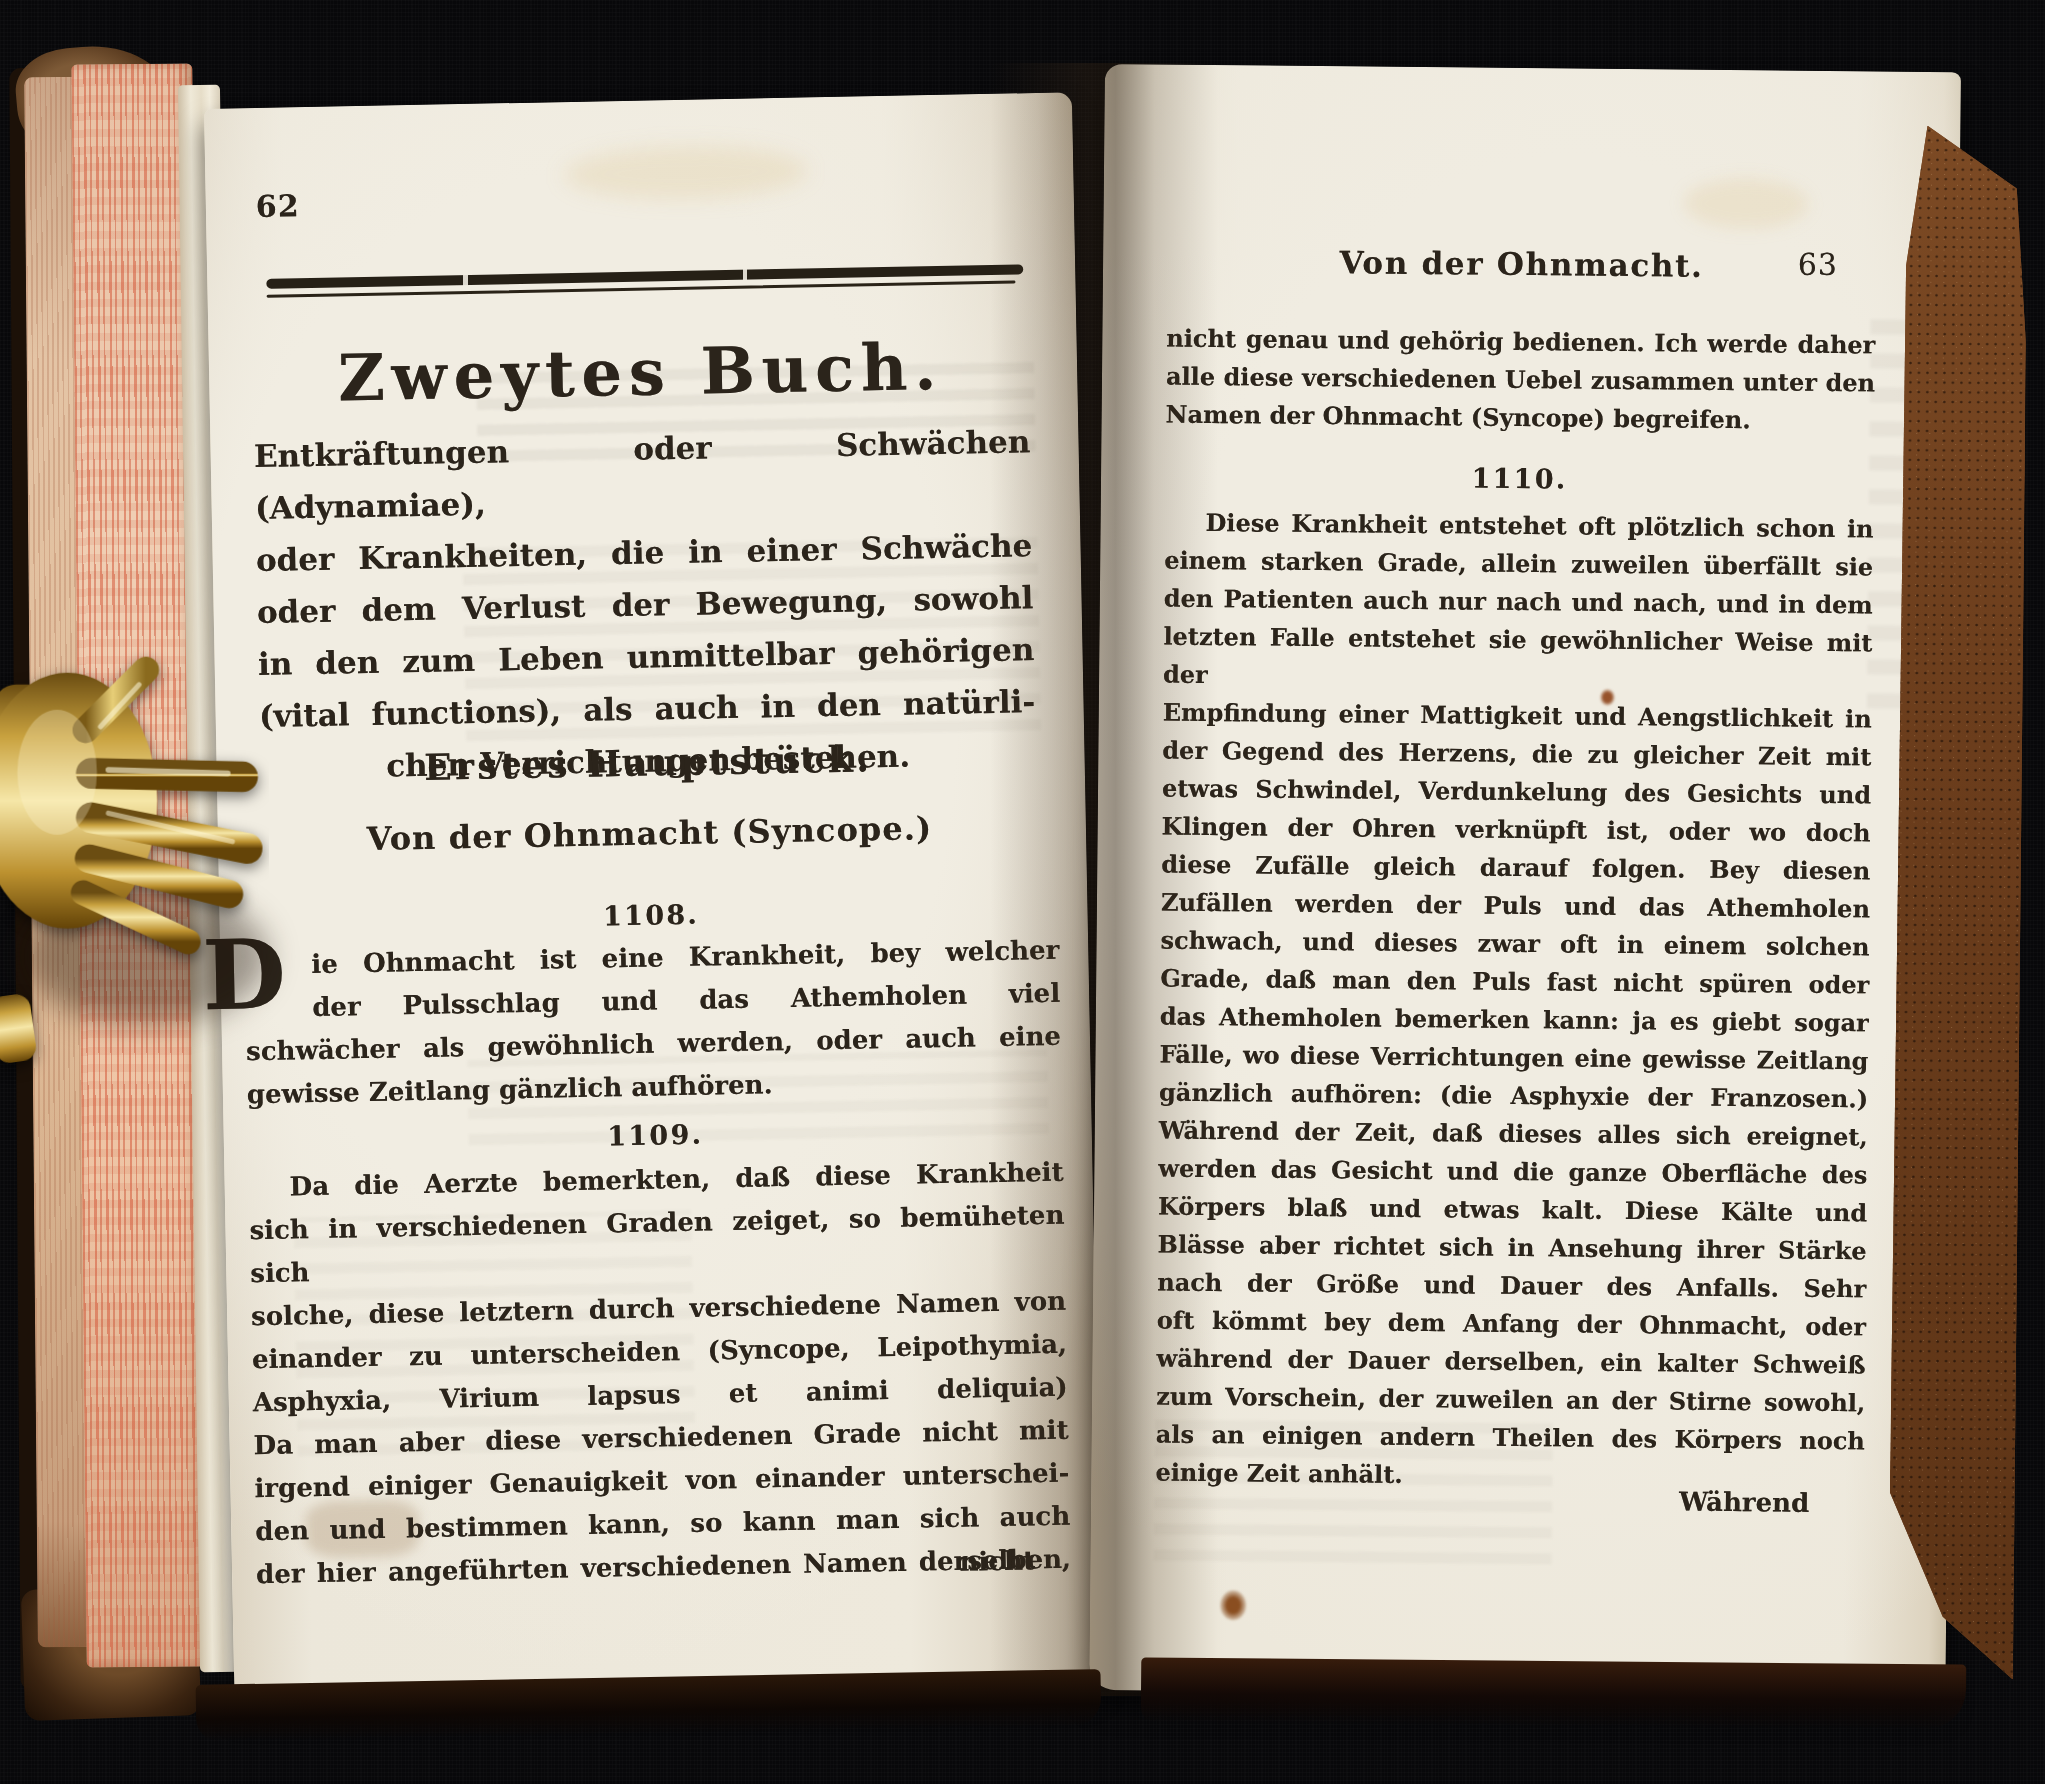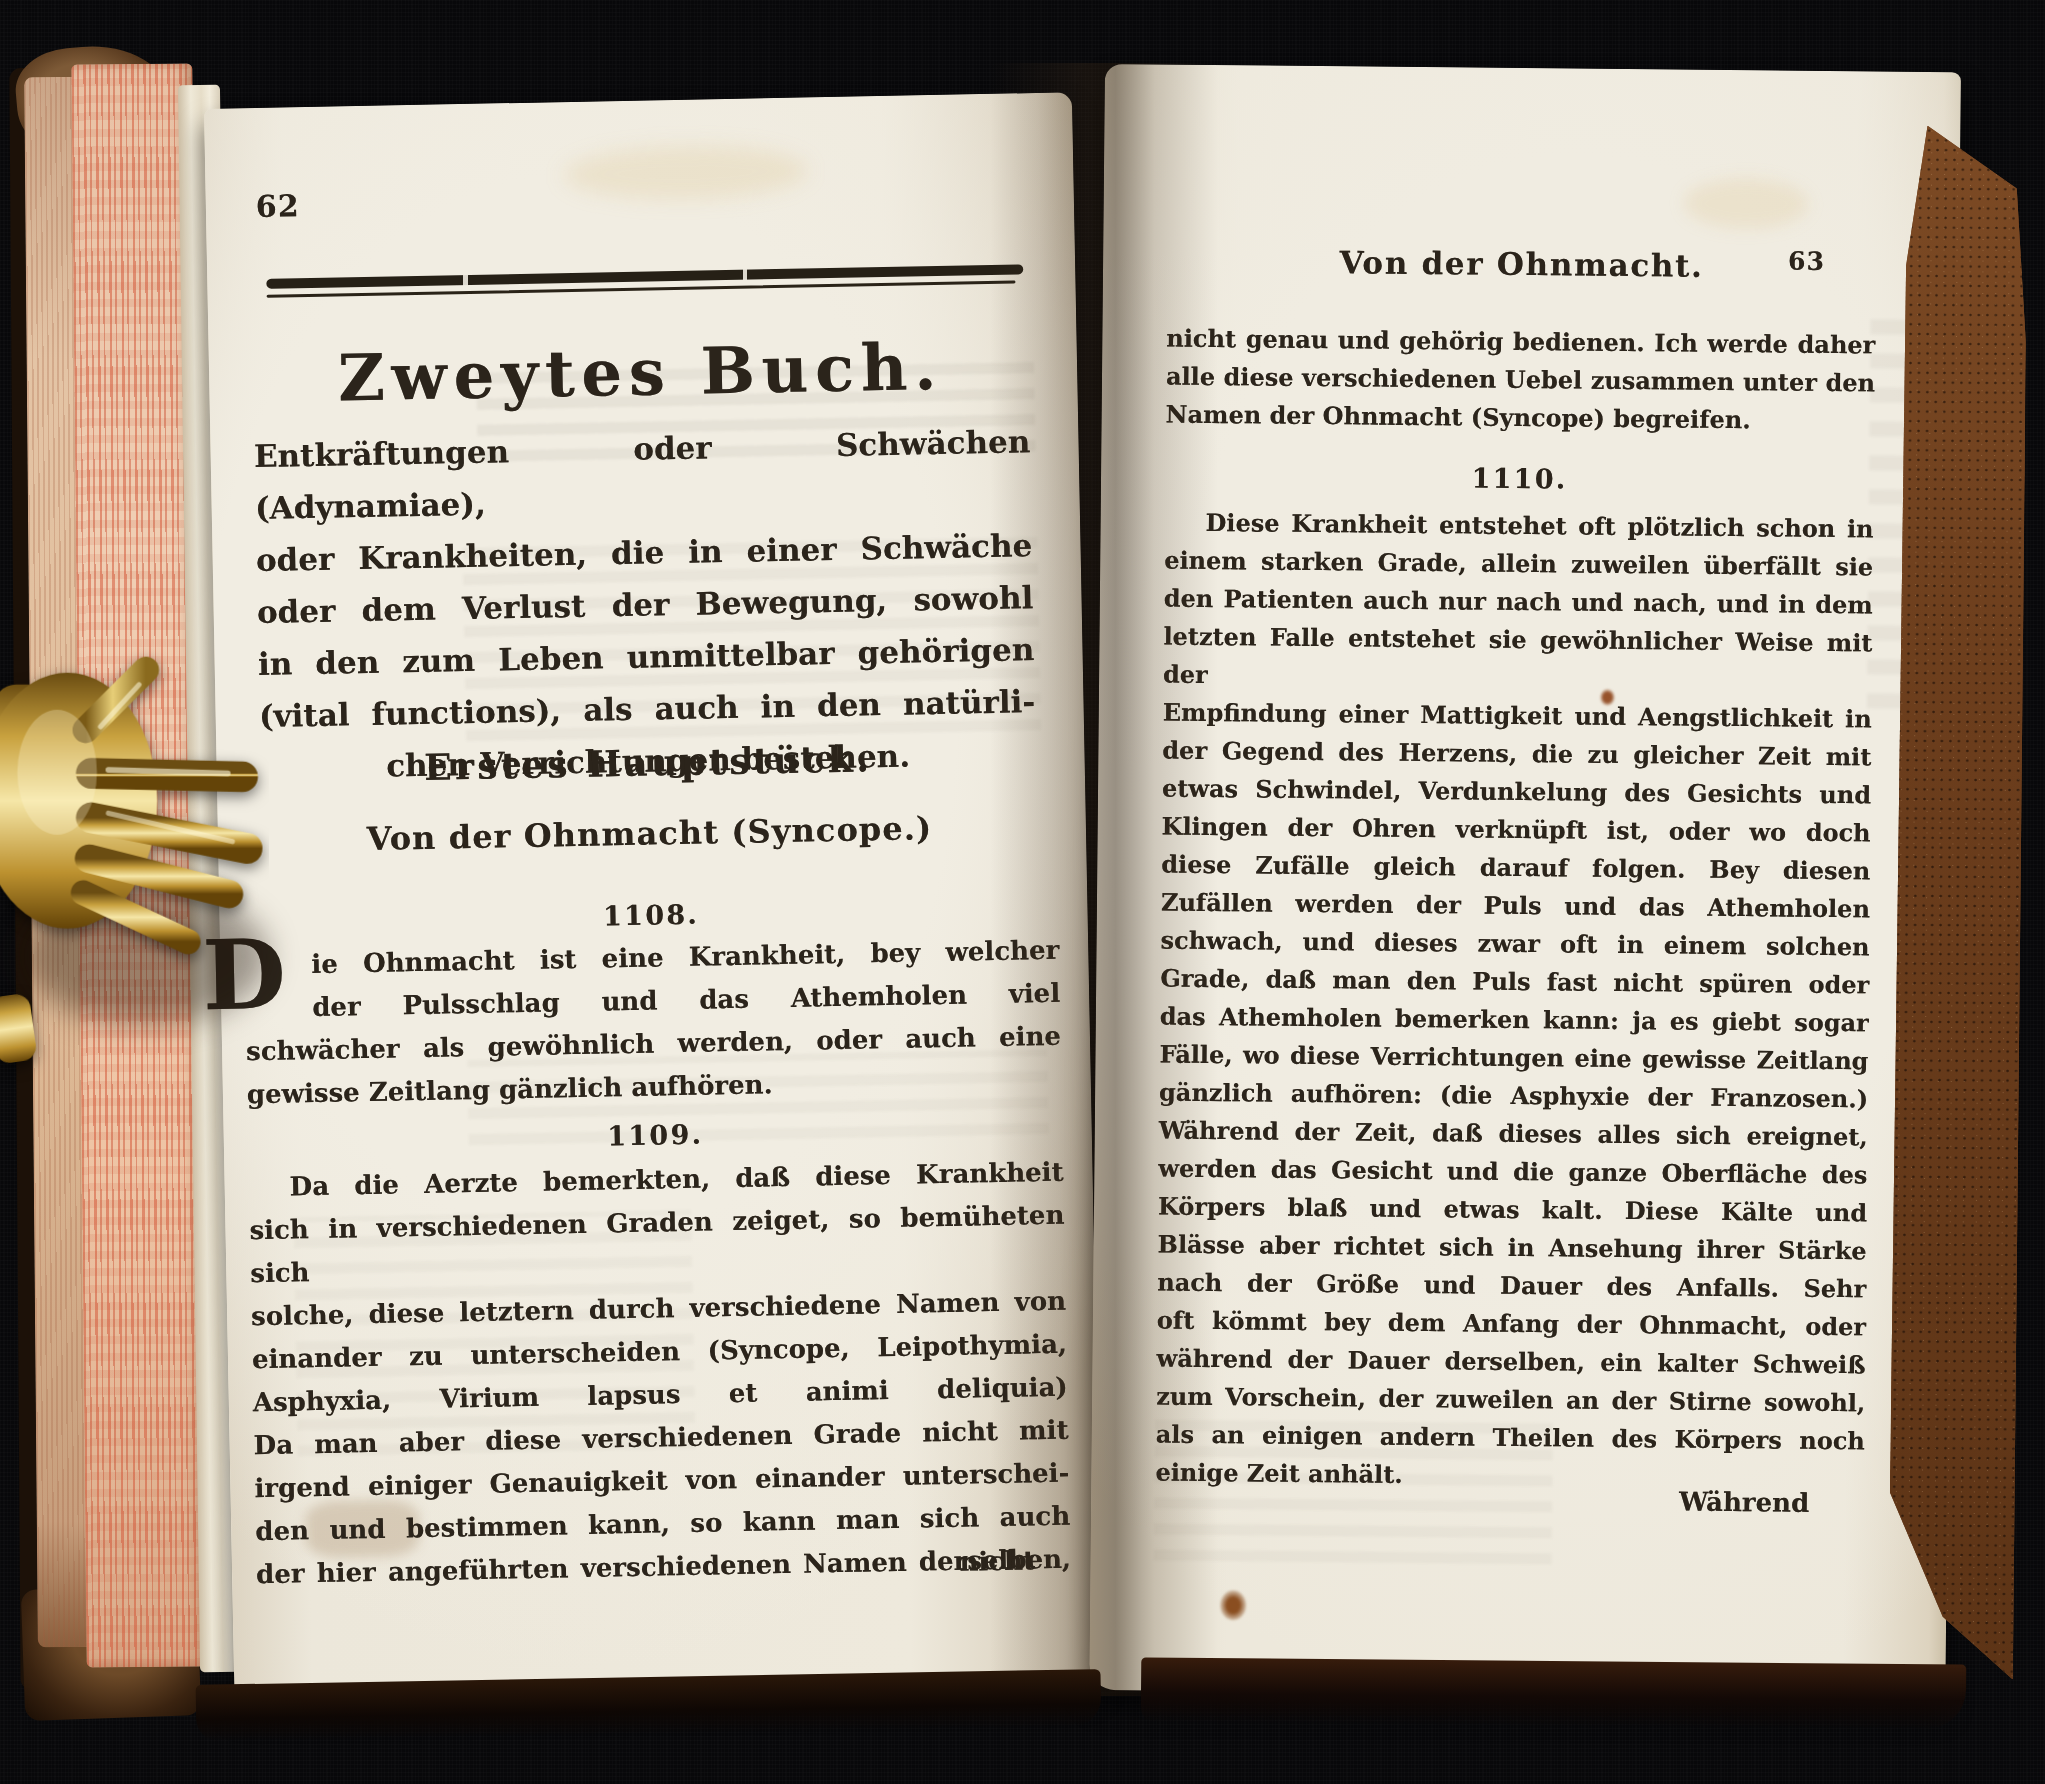--- a/index.html
+++ b/index.html
@@ -90,21 +90,21 @@
   h3.sect{margin:0;font-size:32px;font-weight:bold;letter-spacing:1.1px;text-align:center;}
   .secnum{font-size:27px;font-weight:bold;text-align:center;letter-spacing:2.3px;}
   .para{font-weight:bold;}
   .para-left{font-size:26px;line-height:43px;}
   .para-right{font-size:24px;line-height:38px;}
   .dropcap-para .dropcap{position:absolute;left:-42px;top:-12.5px;font-size:96px;line-height:85px;font-weight:bold;}
   .dropcap-para .dc-line{padding-left:67px;box-sizing:border-box;}
   .catchword{font-size:26px;font-weight:bold;text-align:right;}
   .rheader{height:40px;}
   .rheader .title{position:absolute;left:0;right:0;text-align:center;font-size:31px;font-weight:bold;letter-spacing:1.7px;}
-  .rheader .num{position:absolute;right:51px;top:-2.3px;font-size:25px;font-weight:bold;letter-spacing:1.1px;}
+  .rheader .num{position:absolute;right:38px;top:-2.3px;font-size:30px;font-weight:normal;letter-spacing:1.1px;}
 
   
   .hand-shadow{position:absolute;left:23px;top:888px;width:245px;height:137px;border-radius:50%;
     background:rgba(30,18,8,.4);filter:blur(15px);}
   .hand-svg{position:absolute;left:0;top:630px;width:269px;height:455px;}
 </style>
 </head>
 <body>
 
 <div class="stage noselect">

